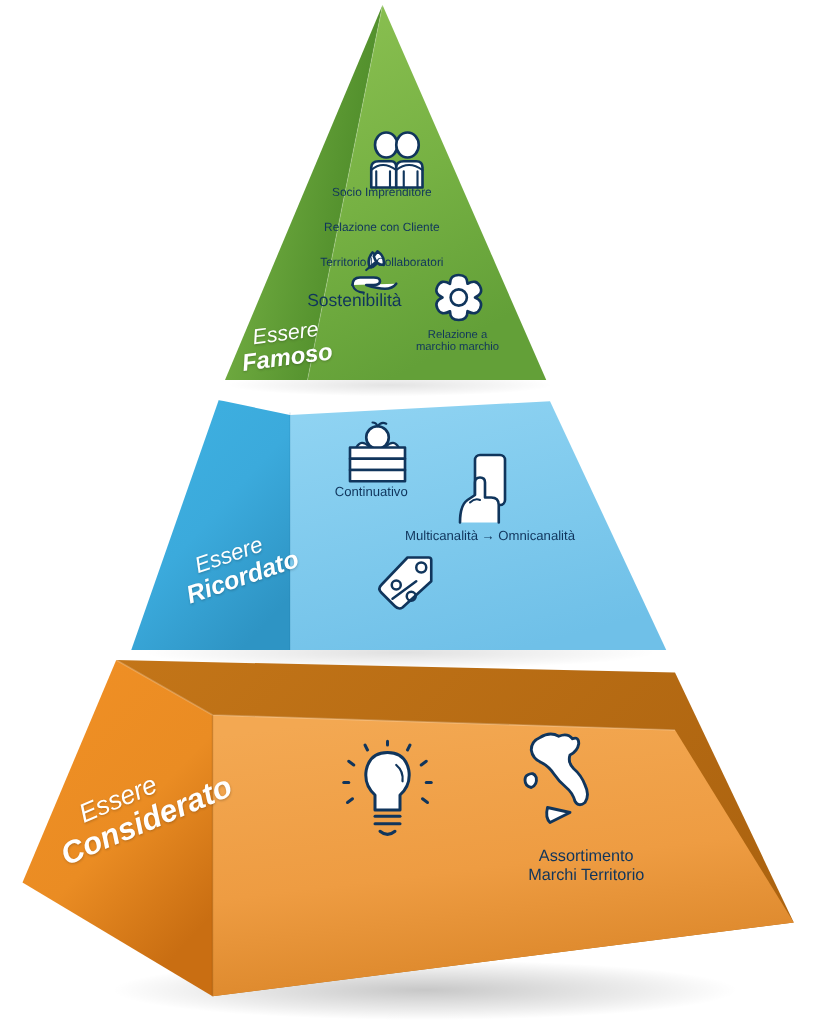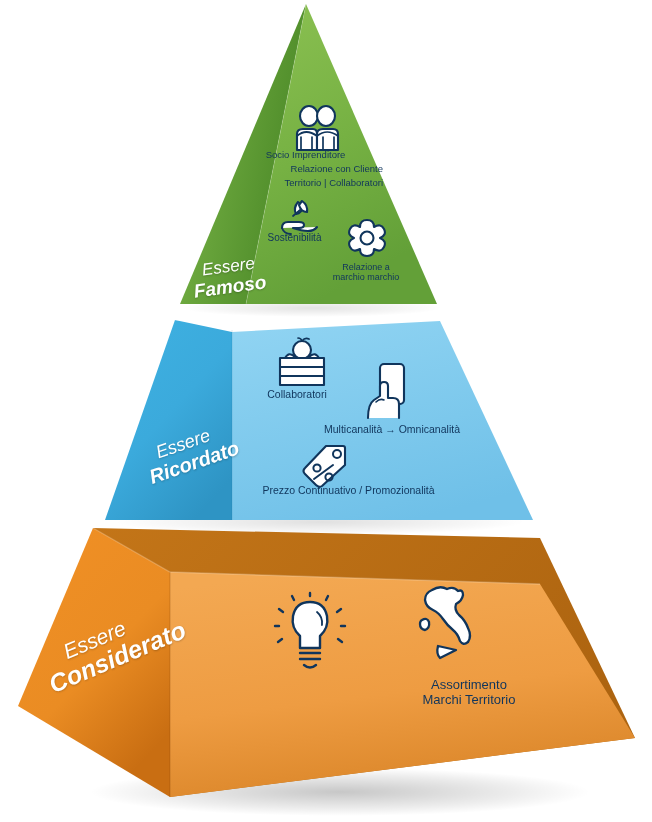--- a/index.html
+++ b/index.html
@@ -47,22 +47,22 @@
   #name-famoso{
     left:190px;top:262px;
     font-size:17px;
     transform:rotate(-7.5deg);
     transform-origin:left top;
   }
   #name-famoso .l1{font-size:17px;margin-left:11px;}
   #name-famoso .l2{font-size:19px;margin-top:-1px;}
 
   #lbl-socio{left:228px;top:150px;width:155px;font-size:9.5px;}
-  #lbl-socio .sub{display:block;margin-top:3px;text-align:right;}
-  #lbl-sosteni{left:242px;top:232px;width:105px;font-size:10px;text-align:center;}
+  #lbl-socio .sub{display:block;margin-top:17px;}
+  #lbl-sosteni{left:231px;top:232px;width:105px;font-size:14px;text-align:center;}
   #lbl-prodotti{left:312px;top:262px;width:108px;font-size:9px;}
 
   
   #name-ricordato{
     left:140px;top:448px;
     font-size:18px;
     transform:rotate(-19deg);
     transform-origin:left top;
   }
   #name-ricordato .l1{font-size:18px;margin-left:14px;}
@@ -261,30 +261,27 @@
     <span>Relazione a</span><br>
     <span>marchio marchio</span>
   </div>
 
   <div class="tier-name" id="name-ricordato">
     <span class="l1">Essere</span>
     <span class="l2">Ricordato</span>
   </div>
 
   <div class="label" id="lbl-fresch">
-    <span>Collaboratori</span>
+    <span>Continuativo</span>
   </div>
 
   <div class="label" id="lbl-multi">
     <span>Multicanalità → Omnicanalità</span>
   </div>
 
-  <div class="label" id="lbl-prezzo">
-    <span>Prezzo Continuativo / Promozionalità</span>
-  </div>
 
   <div class="tier-name" id="name-considerato">
     <span class="l1">Essere</span>
     <span class="l2">Considerato</span>
   </div>
 
 
   <div class="label" id="lbl-assort">
     <span>Assortimento</span><br>
     <span>Marchi Territorio</span>

